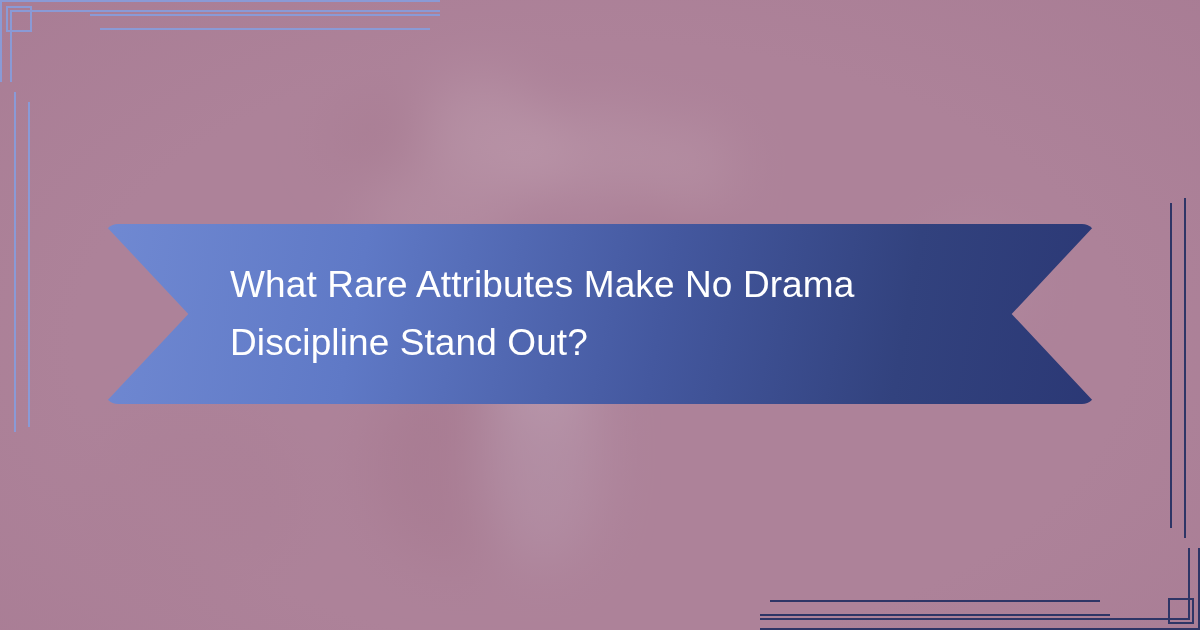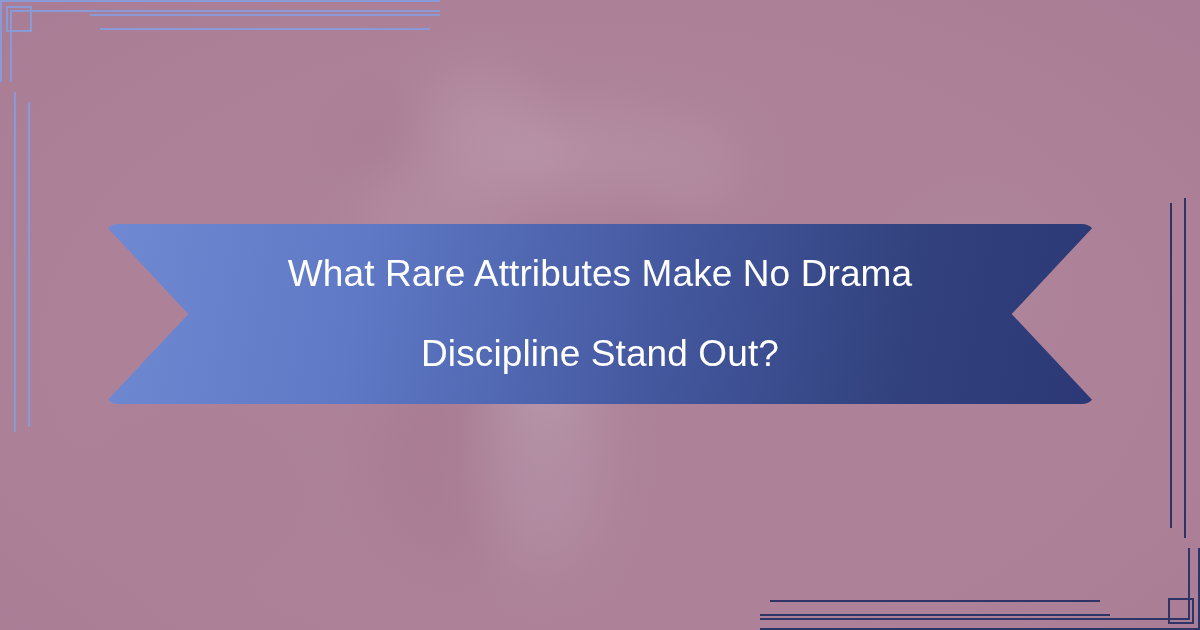--- a/index.html
+++ b/index.html
@@ -125,26 +125,26 @@
   #banner::before {
     content:"";
     position:absolute; inset:0;
     border-radius:16px;
     pointer-events:none;
   }
 
   #banner-title {
     position:relative;
     width:740px;
-    text-align:center;
+    text-align:left;
     color:#ffffff;
     font-family:"Liberation Sans", sans-serif;
     font-size:37px;
     font-weight:400;
-    line-height:80px;
+    line-height:58px;
     letter-spacing:.1px;
     white-space:pre-line;
     text-rendering:optimizeLegibility;
   }
 </style>
 </head>
 <body>
 
 <div id="card">
 

